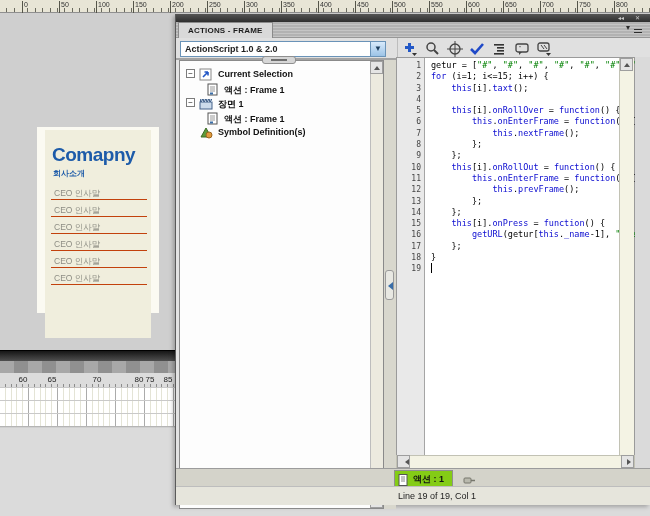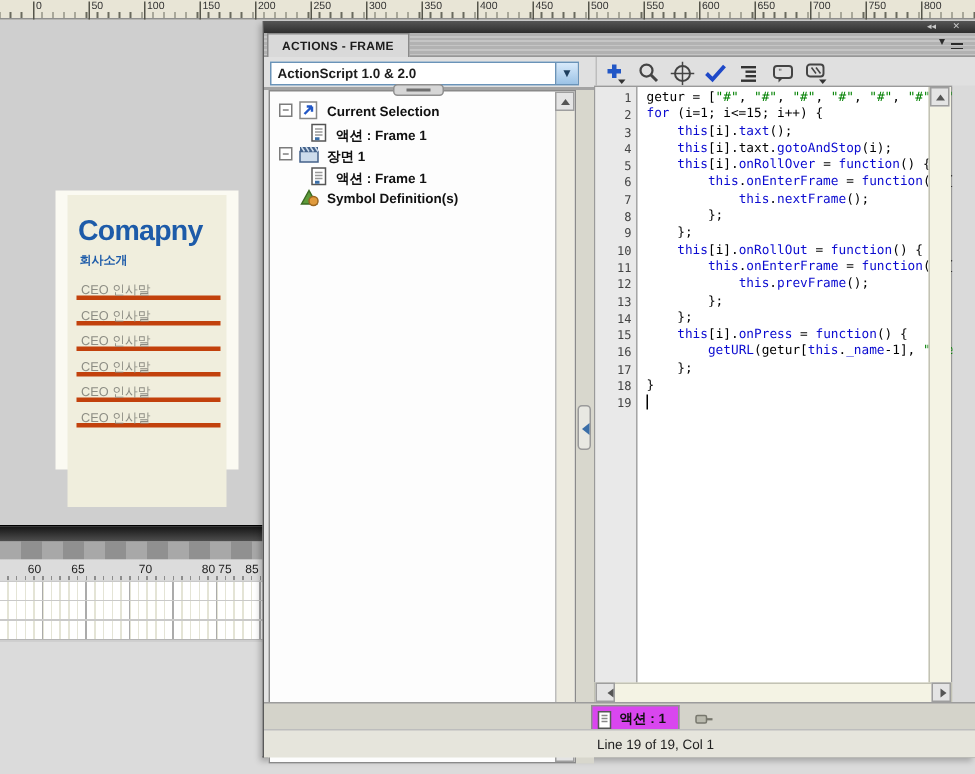--- a/index.html
+++ b/index.html
@@ -16,21 +16,21 @@
   .ruler-label { position:absolute; top:1px; font-size:7px; color:#333; }
   .ruler-label::before { content:""; position:absolute; left:-2px; top:0; width:1px; height:12px; background:#55554a; }
 
   
   #stage-card { position:absolute; left:37px; top:127px; width:122px; height:186px; background:#fbfaf2; }
   #card-inner { position:absolute; left:8px; top:3px; width:106px; height:208px; background:#f0eedd; }
   #card-title { position:absolute; left:7px; top:14px; font-size:19px; font-weight:bold; letter-spacing:-0.5px; }
   #card-subtitle { position:absolute; left:8px; top:38px; font-size:8px; font-weight:bold; }
   #card-menu { position:absolute; left:6px; top:53px; width:96px; }
   .menu-item { height:17px; line-height:20px; font-size:8.5px; color:#8d8d84; padding-left:3px;
-    border-bottom:3px solid #c2410c; }
+    border-bottom:1px solid #c2410c; }
 
   
   #stage-hscroll { position:absolute; left:0; top:350px; width:650px; height:11px;
     background:linear-gradient(#161616,#4f4f4f); border-top:1px solid #000; }
   #timeline-header-bar { position:absolute; left:0; top:361px; width:650px; height:12px; background:#9c9c9c;
     background-image:repeating-linear-gradient(90deg, rgba(255,255,255,.12) 0 14px, rgba(0,0,0,.08) 14px 28px); }
   #timeline-ruler { position:absolute; left:0; top:373px; width:650px; height:14px; background:#dcdcdc; }
   #timeline-ruler .ticks { position:absolute; left:0; bottom:0; width:100%; height:3px;
     background:repeating-linear-gradient(90deg, transparent 0 4.8px, #8c8c8c 4.8px 5.8px); }
   .frame-label { position:absolute; top:2px; width:18px; text-align:center; font-size:8px; color:#222; }
@@ -110,21 +110,21 @@
   .tok-p { color:#000; }
   #code-vscroll { position:absolute; right:0; top:0; width:15px; height:100%; background:#f4f3e4; border-left:1px solid #c2c2b4; }
   #code-caret { position:absolute; left:34px; top:205px; width:1px; height:10px; background:#000; }
 
   #code-hscroll { position:absolute; left:220px; top:441px; width:239px; height:14px; background:#f4f3e4; border:1px solid #c2c2b4; }
 
   #right-gap { position:absolute; left:459px; top:43px; width:16px; height:412px; background:#dadada; }
 
   
   #script-tabrow { position:absolute; left:0px; top:454px; width:100%; height:18px; background:#d4d3ca; border-top:1px solid #9c9c9c; }
-  #script-tab { position:absolute; left:218px; top:1px; height:17px; padding:0 8px 0 18px; background:#d946ef;
+  #script-tab { position:absolute; left:218px; top:1px; height:17px; padding:0 8px 0 18px; background:#84cc16;
     border:1px solid #8f8f8f; border-bottom:none; font-size:9px; font-weight:bold; color:#111; line-height:16px; cursor:pointer; }
   #script-tab svg { position:absolute; left:3px; top:3px; }
   #pin-btn { position:absolute; left:286px; top:4px; width:14px; height:12px; cursor:pointer; }
   #status-bar { position:absolute; left:0; top:472px; width:100%; height:19px; background:#e6e5dc; border-top:1px solid #bdbdbd; }
   #status-text { position:absolute; left:222px; top:4px; font-size:9px; color:#222; }
 
   .blue { color:#1d5ba9; }
 </style>
 </head>
 <body>
@@ -310,21 +310,21 @@
     <div id="pane-splitter">
       <div id="splitter-handle"></div>
     </div>
 
     <div id="code-wrap">
       <div id="gutter"></div>
       <div id="code-lines">
           <div class="code-line"><span class="ln">1</span><span class="src"><span class="tok-p">getur = [</span><span class="tok-s">"#"</span><span class="tok-p">, </span><span class="tok-s">"#"</span><span class="tok-p">, </span><span class="tok-s">"#"</span><span class="tok-p">, </span><span class="tok-s">"#"</span><span class="tok-p">, </span><span class="tok-s">"#"</span><span class="tok-p">, </span><span class="tok-s">"#"</span><span class="tok-p">, </span><span class="tok-s">"#"</span><span class="tok-p">];</span></span></div>
           <div class="code-line"><span class="ln">2</span><span class="src"><span class="tok-k">for</span><span class="tok-p"> (i=1; i&lt;=15; i++) {</span></span></div>
           <div class="code-line"><span class="ln">3</span><span class="src"><span class="tok-p">    </span><span class="tok-k">this</span><span class="tok-p">[i].</span><span class="tok-k">taxt</span><span class="tok-p">();</span></span></div>
-          <div class="code-line"><span class="ln">4</span><span class="src"><span class="tok-p">    </span><span class="tok-k">this</span><span class="tok-p">[i].taxt.</span><span class="tok-k">gotoAndStop</span><span class="tok-p">(i);</span></span></div>
+          <div class="code-line"><span class="ln">4</span></div>
           <div class="code-line"><span class="ln">5</span><span class="src"><span class="tok-p">    </span><span class="tok-k">this</span><span class="tok-p">[i].</span><span class="tok-k">onRollOver</span><span class="tok-p"> = </span><span class="tok-k">function</span><span class="tok-p">() {</span></span></div>
           <div class="code-line"><span class="ln">6</span><span class="src"><span class="tok-p">        </span><span class="tok-k">this</span><span class="tok-p">.</span><span class="tok-k">onEnterFrame</span><span class="tok-p"> = </span><span class="tok-k">function</span><span class="tok-p">() {</span></span></div>
           <div class="code-line"><span class="ln">7</span><span class="src"><span class="tok-p">            </span><span class="tok-k">this</span><span class="tok-p">.</span><span class="tok-k">nextFrame</span><span class="tok-p">();</span></span></div>
           <div class="code-line"><span class="ln">8</span><span class="src"><span class="tok-p">        };</span></span></div>
           <div class="code-line"><span class="ln">9</span><span class="src"><span class="tok-p">    };</span></span></div>
           <div class="code-line"><span class="ln">10</span><span class="src"><span class="tok-p">    </span><span class="tok-k">this</span><span class="tok-p">[i].</span><span class="tok-k">onRollOut</span><span class="tok-p"> = </span><span class="tok-k">function</span><span class="tok-p">() {</span></span></div>
           <div class="code-line"><span class="ln">11</span><span class="src"><span class="tok-p">        </span><span class="tok-k">this</span><span class="tok-p">.</span><span class="tok-k">onEnterFrame</span><span class="tok-p"> = </span><span class="tok-k">function</span><span class="tok-p">() {</span></span></div>
           <div class="code-line"><span class="ln">12</span><span class="src"><span class="tok-p">            </span><span class="tok-k">this</span><span class="tok-p">.</span><span class="tok-k">prevFrame</span><span class="tok-p">();</span></span></div>
           <div class="code-line"><span class="ln">13</span><span class="src"><span class="tok-p">        };</span></span></div>
           <div class="code-line"><span class="ln">14</span><span class="src"><span class="tok-p">    };</span></span></div>

